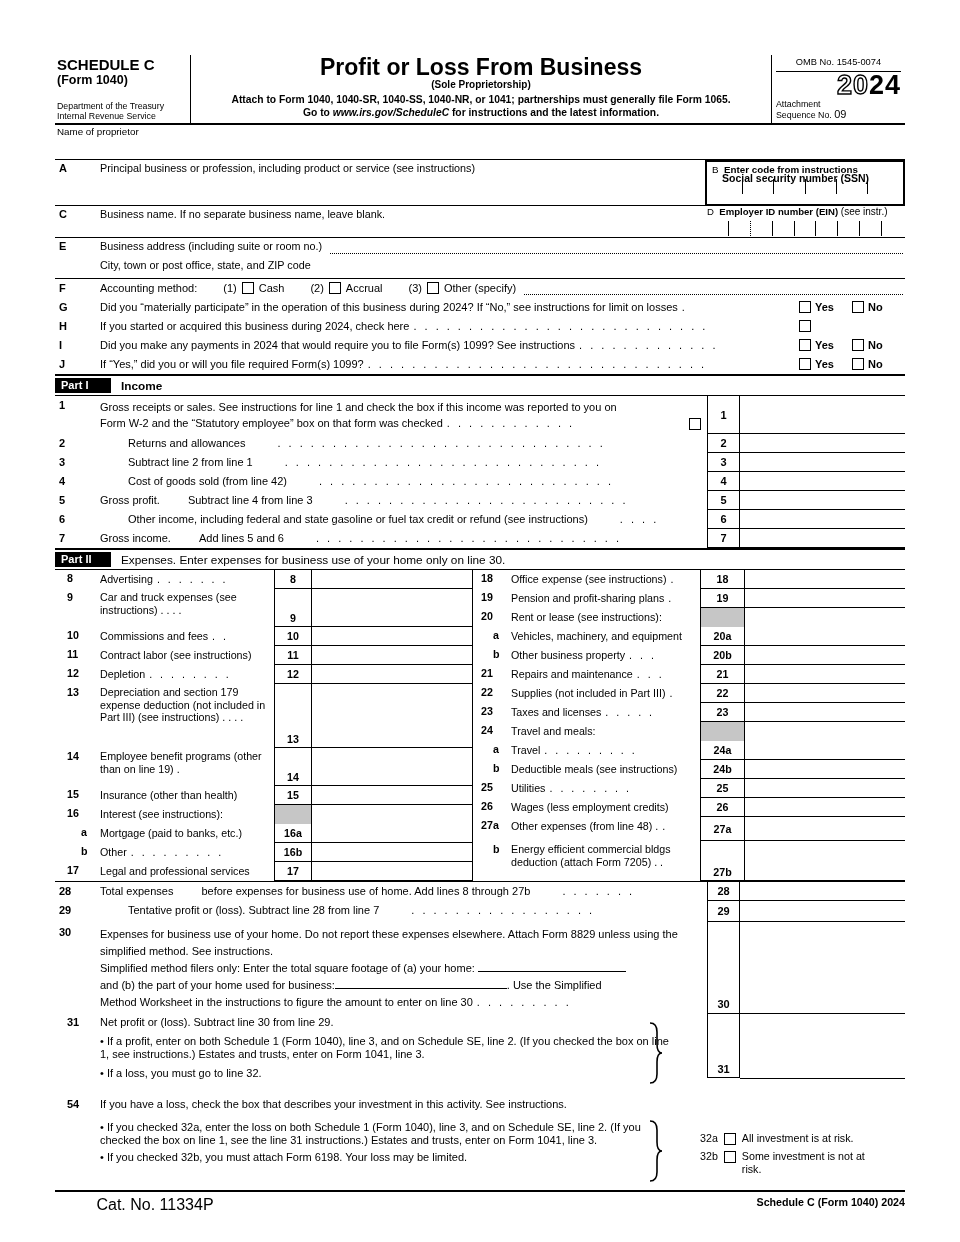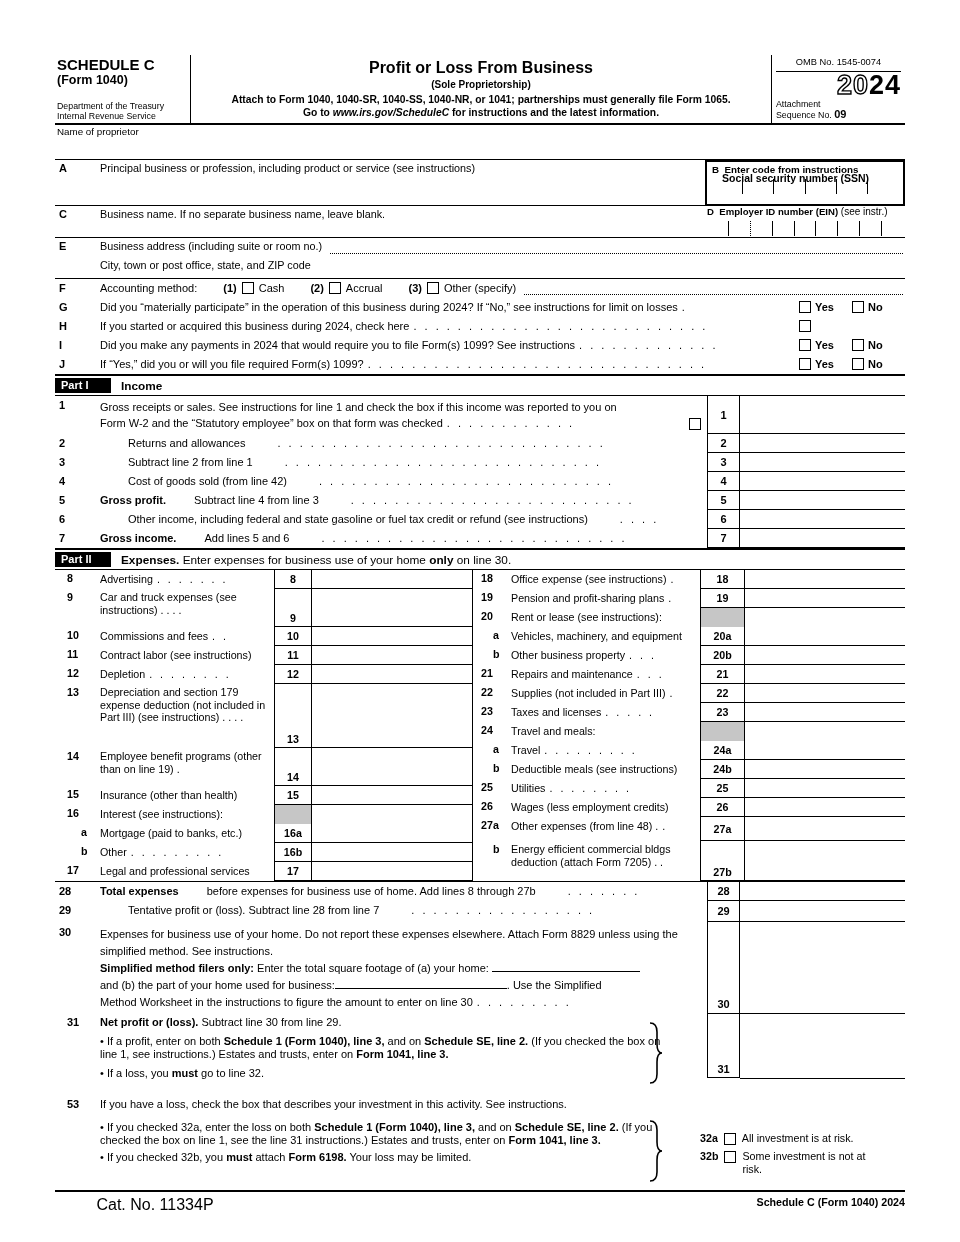--- a/index.html
+++ b/index.html
@@ -1,26 +1,26 @@
 <!DOCTYPE html>
 <html><head>
 <meta charset="utf-8">
 <style>
   html,body{margin:0;padding:0;background:#fff;}
   .page{width:960px;height:1242px;background:#fff;position:relative;font-family:"Liberation Sans",sans-serif;color:#000;box-sizing:border-box;}
   .form{position:absolute;left:55px;top:55px;width:850px;font-size:11px;}
-  b{font-weight:bold;text-align:right;}
+  b{font-weight:normal;text-align:right;}
   
   .hdr{display:flex;border-bottom:2px solid #000;}
   .hdr-left{width:136px;border-right:1.5px solid #000;padding:2px 4px 2px 2px;box-sizing:border-box;}
   .sched{font-size:15px;font-weight:bold;line-height:16px;}
   .form1040{font-size:12.5px;font-weight:bold;line-height:14px;}
   .agency{font-size:8.8px;line-height:10px;margin-top:14px;}
   .hdr-center{flex:1;border-right:1.5px solid #000;text-align:center;padding:1px 6px;box-sizing:border-box;}
-  .title{font-size:16px;font-weight:bold;line-height:23px;}
+  .title{font-size:23px;font-weight:bold;line-height:23px;}
   .subtitle{font-size:10px;font-weight:bold;line-height:11px;}
   .attach{font-size:10.3px;font-weight:bold;line-height:13px;margin-top:3px;}
   .goto{font-size:10.3px;font-weight:bold;line-height:13px;}
   .goto i{font-style:italic;}
   .hdr-right{width:133px;padding:2px 4px;box-sizing:border-box;}
   .omb{font-size:9.3px;text-align:center;border-bottom:1px solid #000;padding-bottom:4px;}
   .year{text-align:right;font-size:27px;font-weight:bold;line-height:27px;letter-spacing:1px;}
   .year .outl{color:#fff;-webkit-text-stroke:1.4px #000;}
   .attchmnt{font-size:8.8px;line-height:10px;}
   .attchmnt b{font-size:11px;}
@@ -637,21 +637,21 @@
       <div class="bullet"><span>• If a loss, you </span><b>must</b><span> go to line 32.</span></div>
     </div>
     <svg class="brace" style="top:8px;" width="16" height="62" viewBox="0 0 16 62">
           <path d="M3 1 q7 0 7 9 v12 q0 9 5 9 q-5 0 -5 9 v12 q0 9 -7 9" fill="none" stroke="#000" stroke-width="1.6"></path>
         </svg>
     <div class="box31">31</div>
     <div class="amt31"></div>
   </div>
 
   <div class="b32" style="height:92px;">
-    <div class="bnum">53</div>
+    <div class="bnum">54</div>
     <div class="bl-text">
       <div style="padding-top:2px;">If you have a loss, check the box that describes your investment in this activity. See instructions.</div>
       <div class="bullet" style="margin-top:10px;"><span>• If you checked 32a, enter the loss on both </span><b>Schedule 1 (Form 1040), line 3,</b><span> and on </span><b>Schedule SE, line 2.</b><span> (If you checked the box on line 1, see the line 31 instructions.) Estates and trusts, enter on </span><b>Form 1041, line 3.</b></div>
       <div class="bullet" style="margin-top:4px;"><span>• If you checked 32b, you </span><b>must</b><span> attach </span><b>Form 6198.</b><span> Your loss may be limited.</span></div>
     </div>
     <svg class="brace" style="top:24px;" width="16" height="62" viewBox="0 0 16 62">
           <path d="M3 1 q7 0 7 9 v12 q0 9 5 9 q-5 0 -5 9 v12 q0 9 -7 9" fill="none" stroke="#000" stroke-width="1.6"></path>
         </svg>
     <div class="risk">
       <div class="riskrow">

